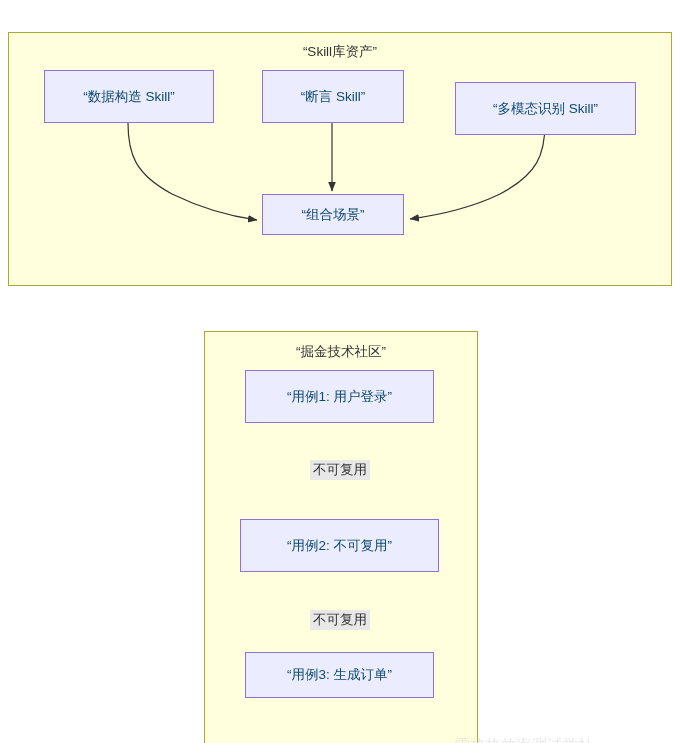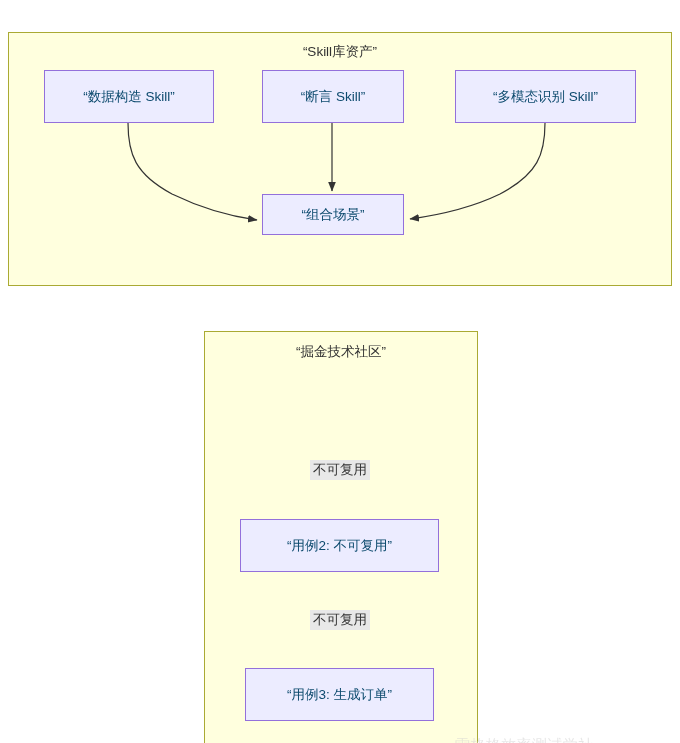--- a/index.html
+++ b/index.html
@@ -57,32 +57,33 @@
 
     <path d="M340,399 L340,492" fill="none" stroke="#333333" stroke-width="1.6" stroke-dasharray="2.5,4" marker-end="url(#arrowdot)"></path>
 
     <path d="M340,548 L340,641" fill="none" stroke="#333333" stroke-width="1.6" stroke-dasharray="2.5,4" marker-end="url(#arrowdot)"></path>
   </svg>
 
   <div class="node" style="left:44px;top:46px;width:170px;height:53px;">“数据构造 Skill”</div>
 
   <div class="node" style="left:262px;top:46px;width:142px;height:53px;">“断言 Skill”</div>
 
-  <div class="node" style="left:455px;top:46px;width:181px;height:53px;">“多模态识别 Skill”</div>
+  <div class="node" style="left:455px;top:58px;width:181px;height:53px;">“多模态识别 Skill”</div>
 
   <div class="node" style="left:262px;top:170px;width:142px;height:41px;">“组合场景”</div>
 
   <div class="cluster" style="left:204px;top:307px;width:274px;height:423px;">
     <div class="cluster-title" style="top:11px;">“掘金技术社区”</div>
   </div>
 
+  <div class="node" style="left:245px;top:346px;width:189px;height:53px;">“用例1: 用户登录”</div>
 
   <div class="node" style="left:240px;top:495px;width:199px;height:53px;">“用例2: 不可复用”</div>
 
-  <div class="node" style="left:245px;top:644px;width:189px;height:53px;">“用例3: 生成订单”</div>
+  <div class="node" style="left:245px;top:628px;width:189px;height:46px;">“用例3: 生成订单”</div>
 
   <div class="edge-label" style="left:340px;top:446px;">不可复用</div>
 
   <div class="edge-label" style="left:340px;top:596px;">不可复用</div>
 
   <div class="watermark w2" style="left:455px;top:712px;">雷格格效率测试学社</div>
 
 </div>
 
 </body></html>

